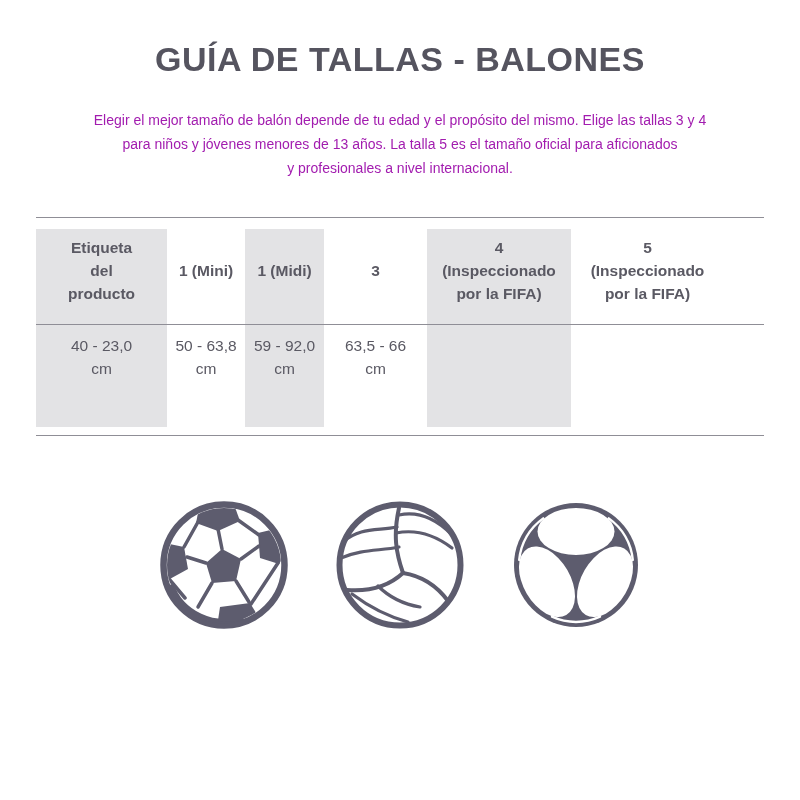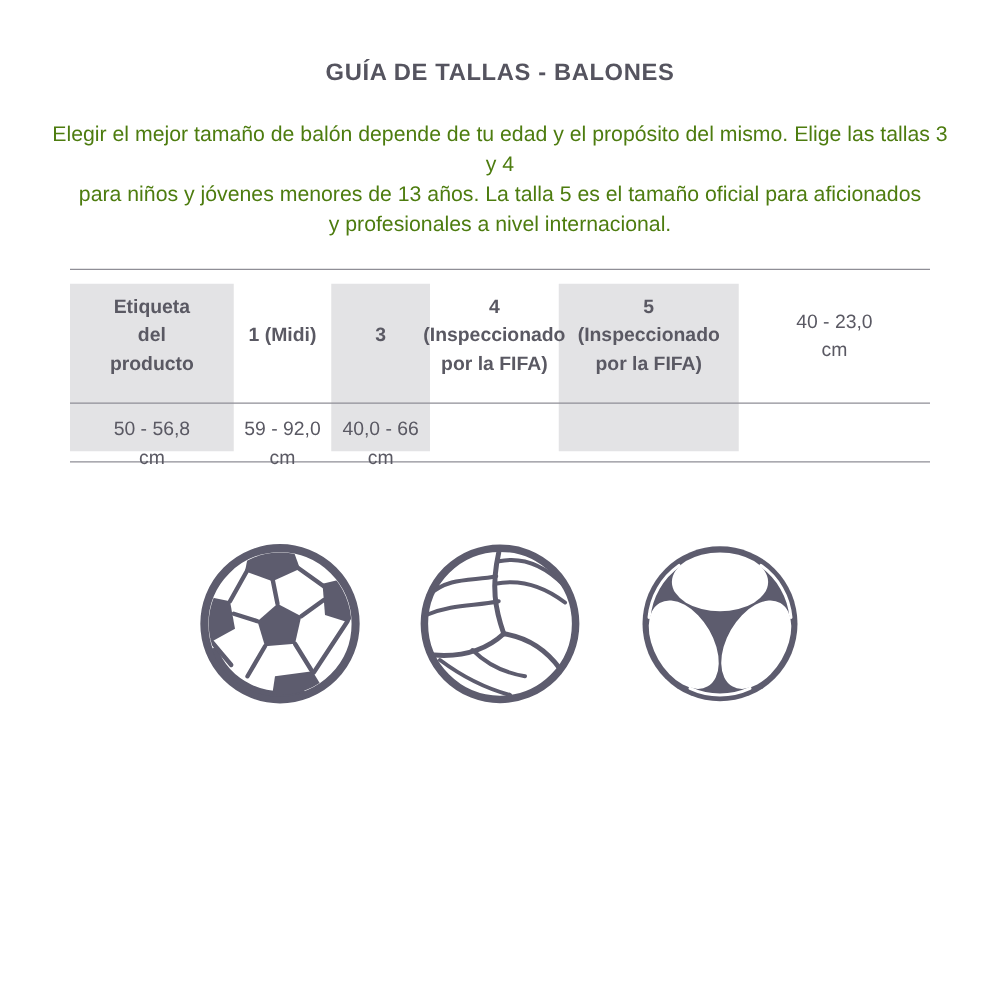--- a/index.html
+++ b/index.html
@@ -5,37 +5,37 @@
   html,body{margin:0;padding:0;}
   body{
     width:800px;height:800px;background:#ffffff;
     font-family:"Liberation Sans","DejaVu Sans",sans-serif;
     color:#5a5963;overflow:hidden;
   }
   .page{width:800px;height:800px;position:relative;}
 
   .title{
     margin:44px 0 0 0;text-align:center;
-    font-size:19px;line-height:30px;font-weight:bold;
+    font-size:34px;line-height:30px;font-weight:bold;
     color:#55545f;letter-spacing:.5px;
   }
   .subtitle{
     margin:48px 0 0 0;text-align:center;
     font-size:16px;line-height:19px;font-weight:bold;
     color:#55545f;letter-spacing:.3px;
   }
   .intro{
-    margin:22px auto 0 auto;width:720px;text-align:center;
-    font-size:17px;line-height:24px;color:#4d7c0f;
+    margin:34px auto 0 auto;width:720px;text-align:center;
+    font-size:14px;line-height:24px;color:#a21caf;
     white-space:pre-line;
   }
 
   
   .table-wrap{
-    position:relative;width:688px;margin:23px auto 0 auto;height:155px;
+    position:relative;width:688px;margin:37px auto 0 auto;height:219px;padding-left:40px;
   }
   .rule{position:absolute;left:0;right:0;height:0;border-top:1px solid #8f8e96;}
   .rule.top{top:0;}
   .rule.mid{top:107px;}
   .rule.bottom{bottom:0;}
   .bands{position:absolute;left:0;top:12px;bottom:9px;display:flex;}
   .band{height:100%;}
   .band.shade{background:#e3e3e5;}
   .tgrid{
     position:absolute;inset:0;display:grid;
@@ -78,36 +78,37 @@
     </div>
 
     <div class="rule top"></div>
     <div class="rule mid"></div>
     <div class="rule bottom"></div>
 
     <div class="tgrid">
       <div class="cell hdr">Etiqueta
 del
 producto</div>
+      <div class="cell hdr">1 (Mini)</div>
       <div class="cell hdr">1 (Midi)</div>
       <div class="cell hdr">3</div>
       <div class="cell hdr">4
 (Inspeccionado
 por la FIFA)</div>
       <div class="cell hdr">5
 (Inspeccionado
 por la FIFA)</div>
 
       <div class="cell">40 - 23,0
 cm</div>
-      <div class="cell">50 - 56,8
+      <div class="cell">50 - 63,8
 cm</div>
       <div class="cell">59 - 92,0
 cm</div>
-      <div class="cell">40,0 - 66
+      <div class="cell">63,5 - 66
 cm</div>
     </div>
   </div>
 
   <div class="balls">
 
     <svg class="ball-svg" viewBox="0 0 140 140" aria-hidden="true">
       <defs>
           <clipPath id="sb-clip">
             <circle cx="70" cy="70" r="57"></circle>

